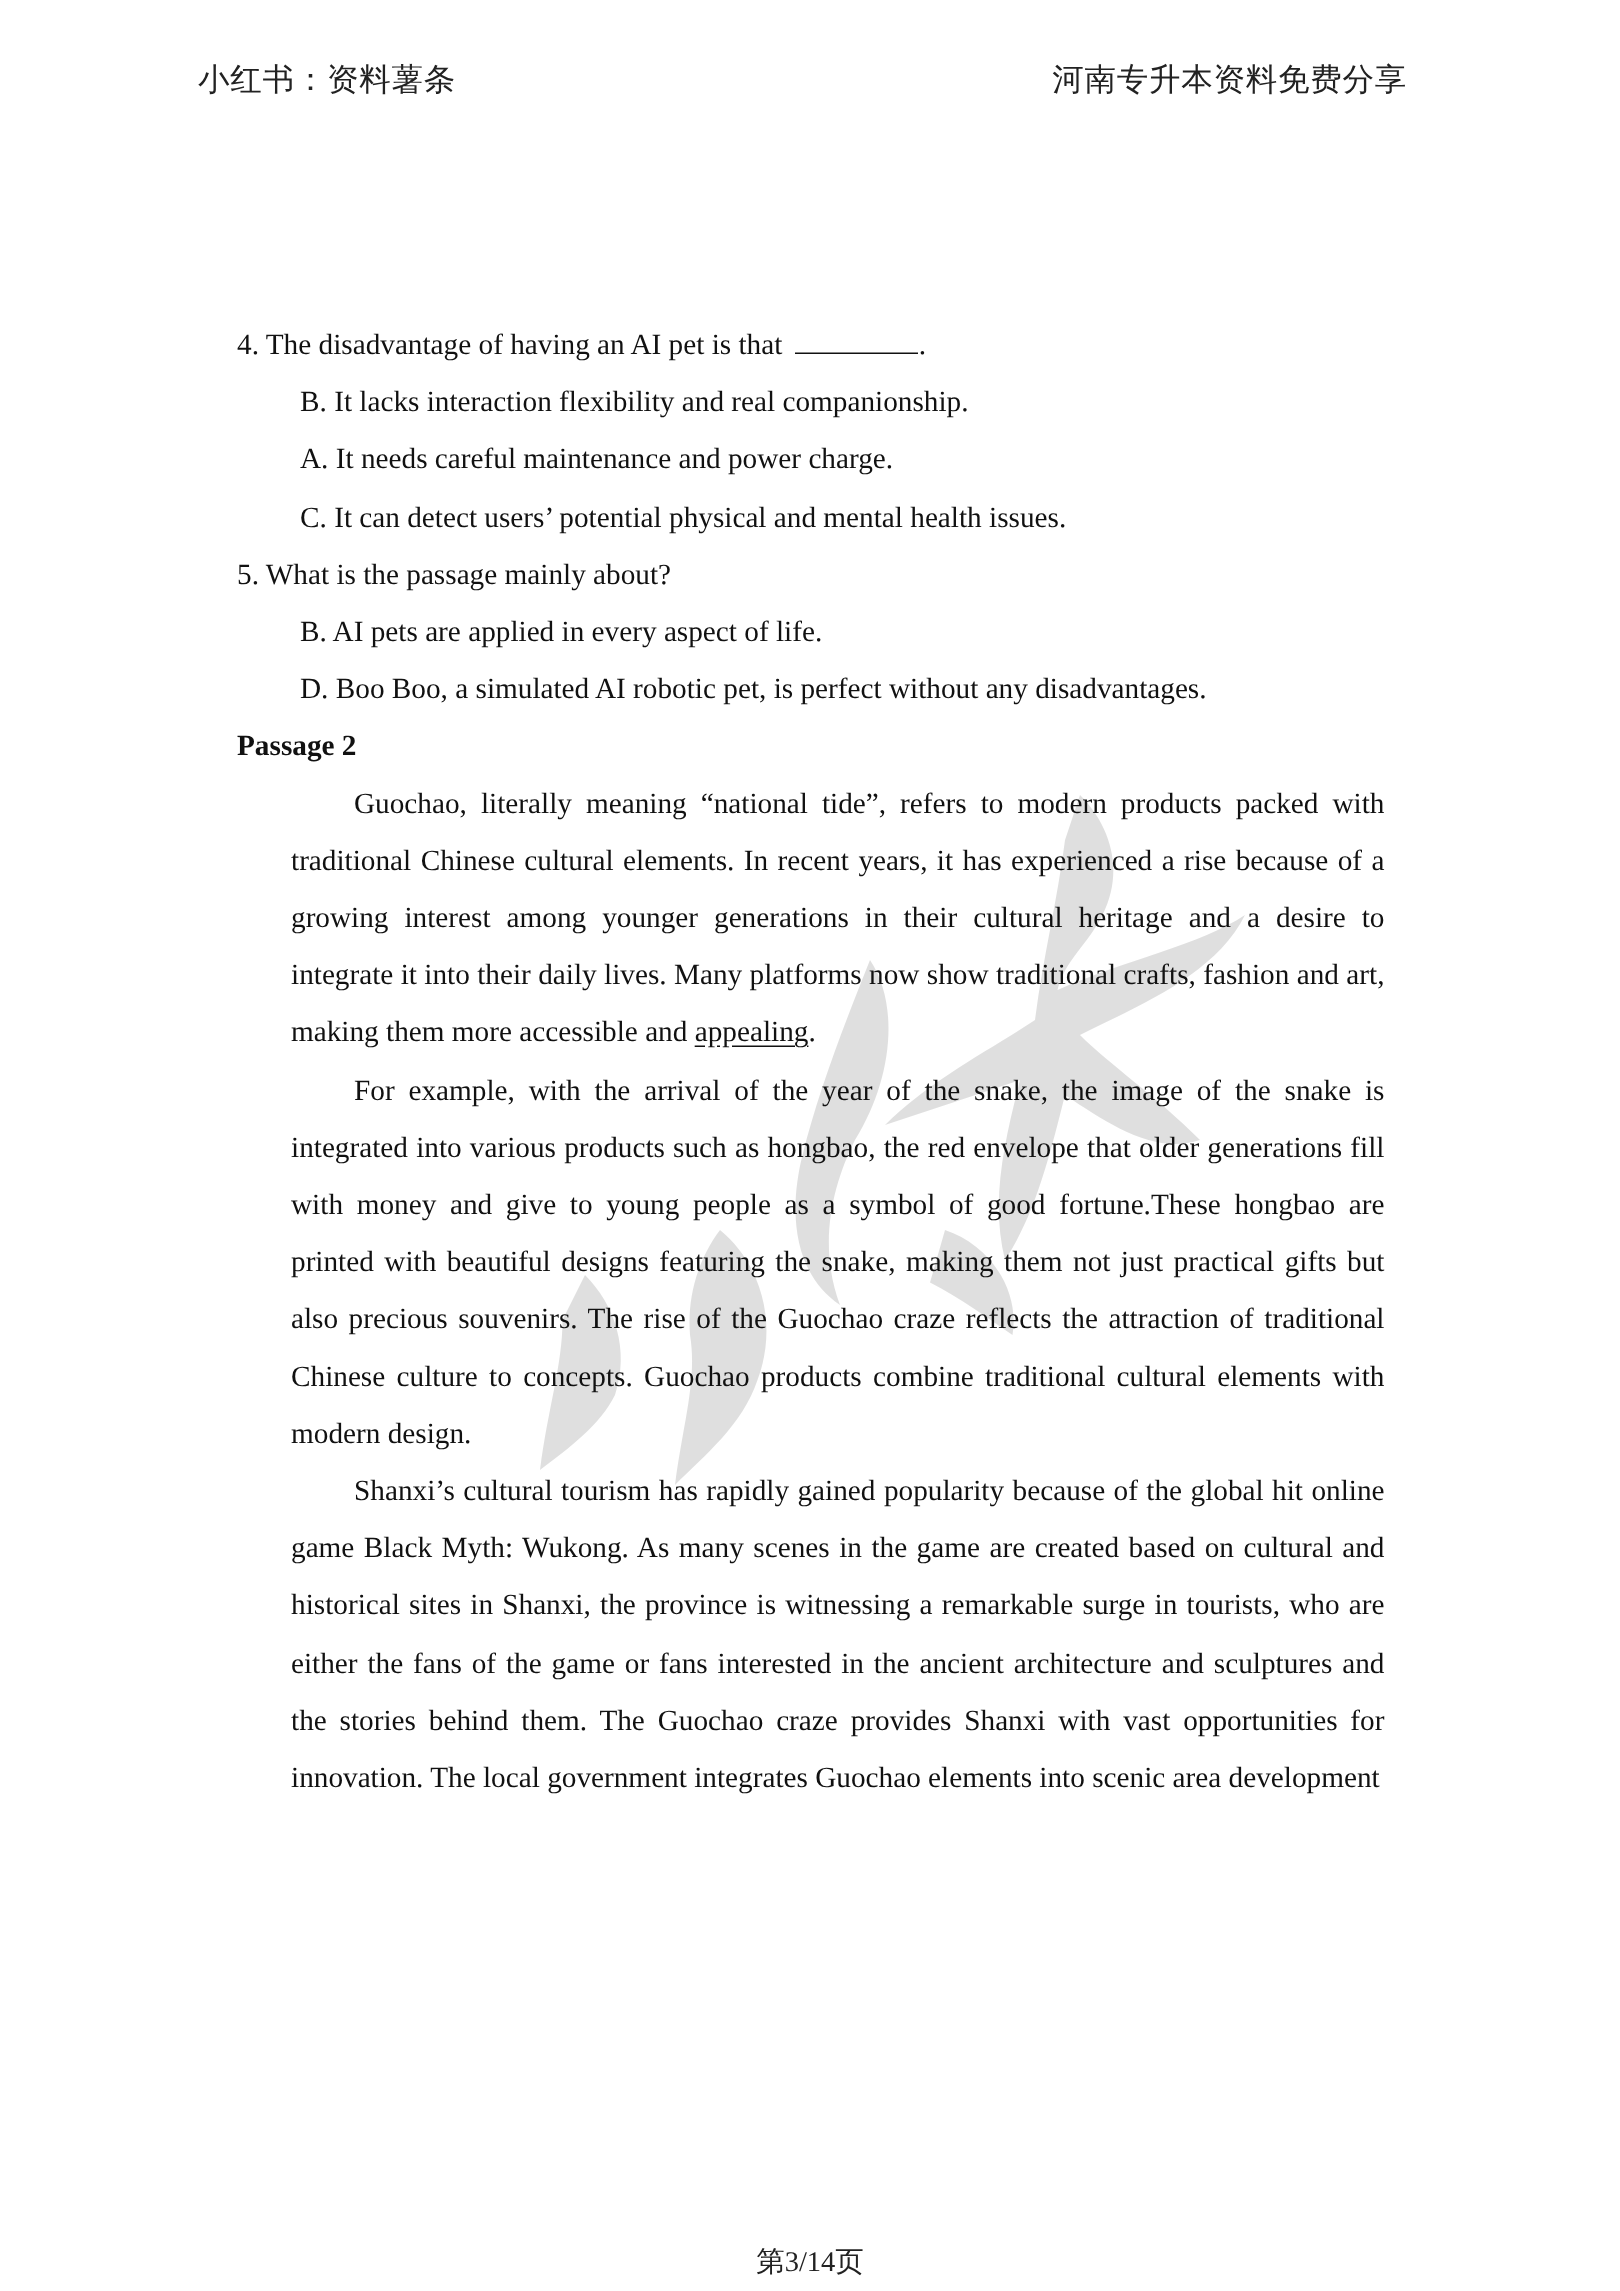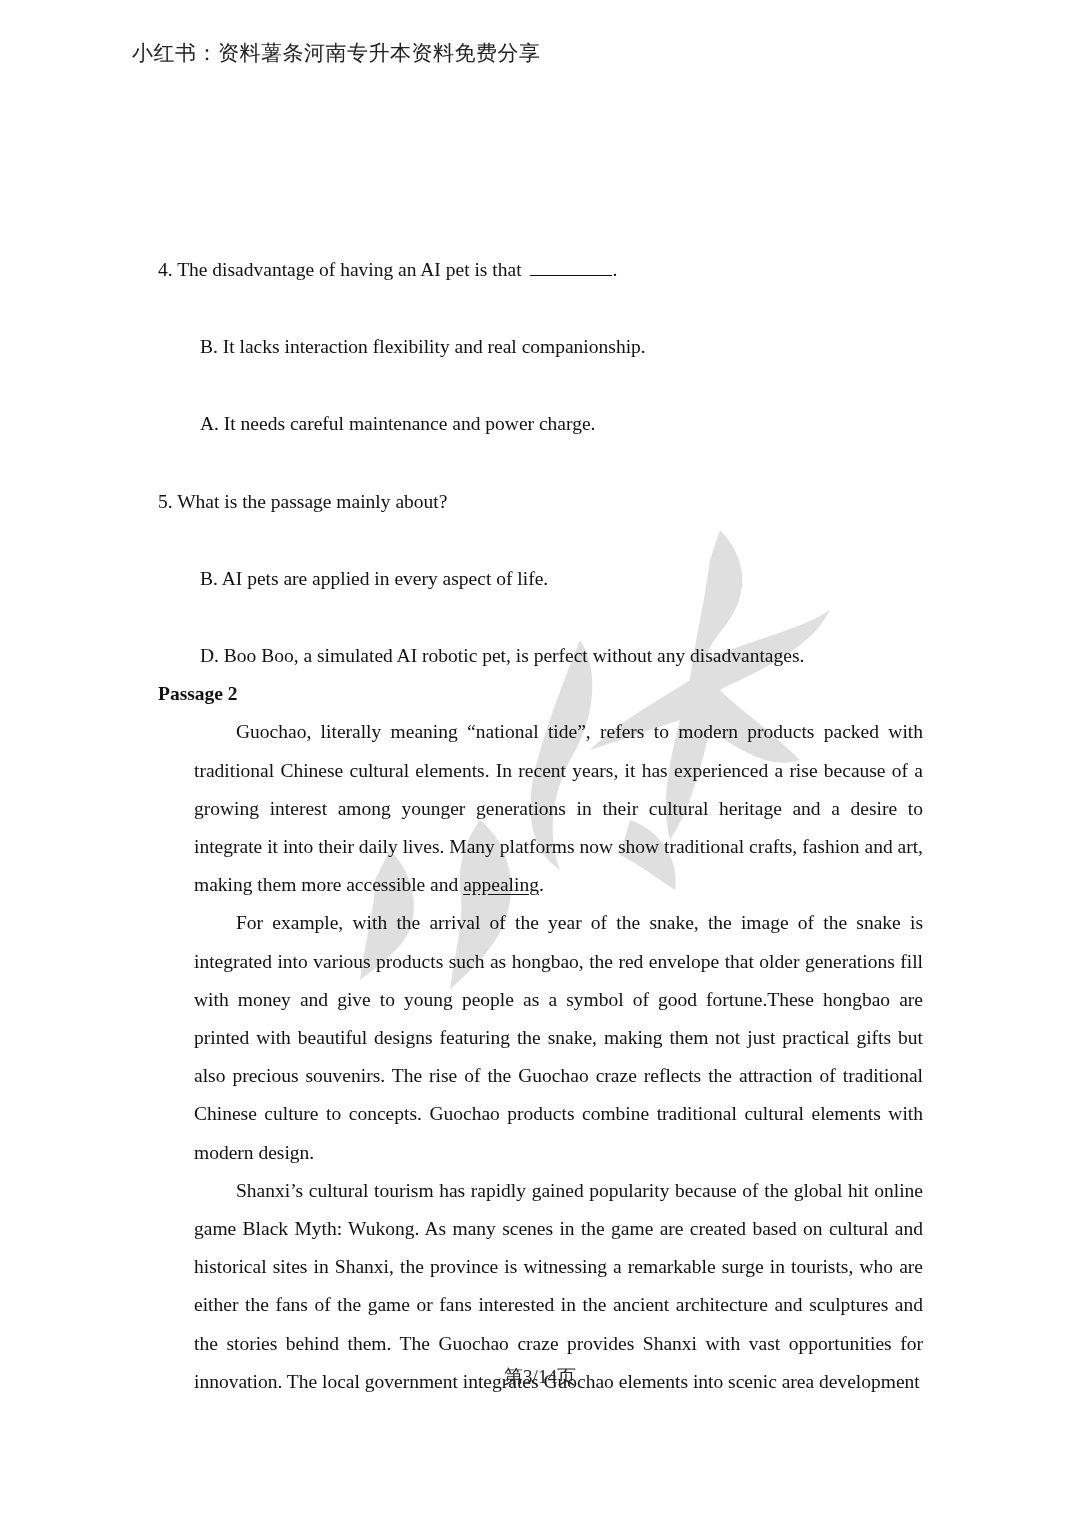--- a/index.html
+++ b/index.html
@@ -11,21 +11,21 @@
       font-family: "Liberation Serif", "DejaVu Serif", serif;
       color: #111111;
     }
     .header {
       position: absolute;
       top: 36px;
       left: 132px;
       right: 142px;
       height: 34px;
       display: flex;
-      justify-content: flex-start;
+      justify-content: space-between;
       align-items: center;
       font-size: 21px;
       color: #222;
       letter-spacing: 0.5px;
     }
     .watermark {
       position: absolute;
       left: 330px;
       top: 520px;
       width: 520px;
@@ -34,21 +34,21 @@
       opacity: 0.12;
     }
     .content {
       position: absolute;
       top: 212px;
       left: 158px;
       width: 765px;
       font-size: 19.5px;
       line-height: 38.2px;
     }
-    .line { white-space: nowrap; margin-top: 39px; }
+    .line { white-space: nowrap; }
     .q-stem { }
     .opt { padding-left: 42px; }
     .blank {
       display: inline-block;
       width: 82px;
       border-bottom: 1.5px solid #111;
       height: 18px;
       vertical-align: baseline;
       margin-left: 4px;
     }
@@ -57,21 +57,21 @@
       font-size: 19.5px;
     }
     .para {
       text-align: justify;
       text-indent: 42px;
       margin-left: 36px;
     }
     .underline { text-decoration: underline; text-underline-offset: 3px; }
     .footer {
       position: absolute;
-      top: 1364px;
+      top: 1495px;
       left: 0;
       width: 1080px;
       text-align: center;
       font-size: 19px;
       color: #222;
     }
   </style>
 </head>
 <body>
 
@@ -92,20 +92,21 @@
 
 <div class="content">
 
   <div class="line q-stem">
     <span>4.</span>
     <span>The disadvantage of having an AI pet is that</span>
     <span class="blank"></span><span>.</span>
   </div>
   <div class="line opt">B. It lacks interaction flexibility and real companionship.</div>
   <div class="line opt">A. It needs careful maintenance and power charge.</div>
+  <div class="line opt">C. It can detect users’ potential physical and mental health issues.</div>
 
   <div class="line q-stem">
     <span>5.</span>
     <span>What is the passage mainly about?</span>
   </div>
   <div class="line opt">B. AI pets are applied in every aspect of life.</div>
   <div class="line opt">D. Boo Boo, a simulated AI robotic pet, is perfect without any disadvantages.</div>
 
   <div class="passage-title">Passage 2</div>
 

